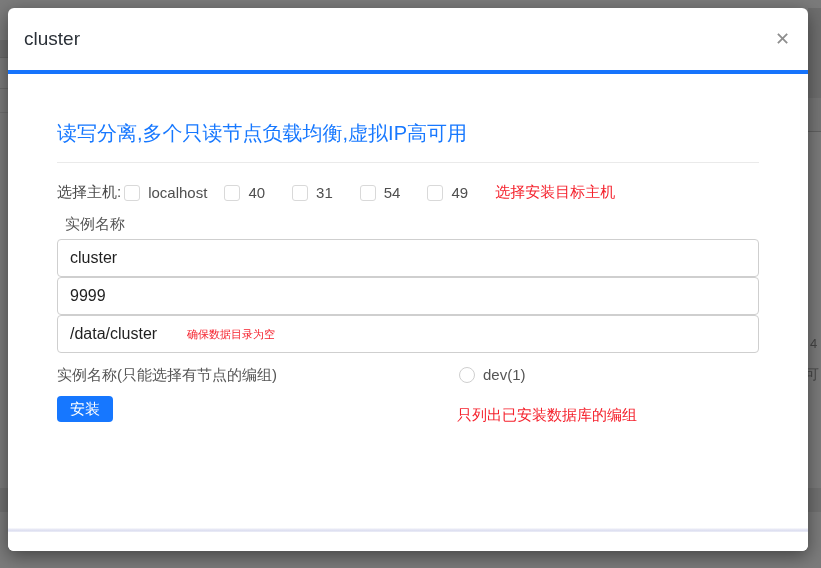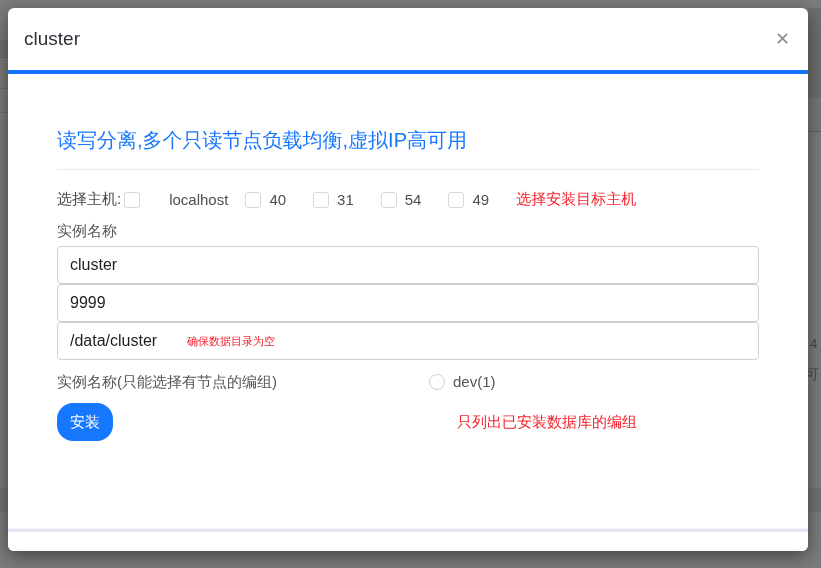--- a/index.html
+++ b/index.html
@@ -33,60 +33,60 @@
     display:flex; flex-direction:column;
   }
   .modal-header {
     flex:0 0 62px; display:flex; align-items:center; justify-content:space-between;
     padding:0 18px 0 16px;
   }
   .modal-title { font-size:19px; color:#2b3138; }
   .close-btn { font-size:18px; color:#8e8e8e; cursor:pointer; line-height:1; }
   .accent-bar { flex:0 0 4px; background:#1673fc; }
 
-  .modal-body { flex:1 1 auto; padding:8px 49px; position:relative; }
+  .modal-body { flex:1 1 auto; padding:1px 49px; position:relative; }
 
   .desc { margin:44px 0 0; font-size:20px; line-height:28px; color:#1778ff; font-weight:400; }
   .divider { border:none; border-top:1px solid #eaeaea; margin:15px 0 0; }
 
   .host-row { margin-top:20px; display:flex; align-items:center; font-size:15px; color:#4a4a4a; }
   .host-label { margin-right:3px; }
   .cb-item { display:flex; align-items:center; margin-right:27px; cursor:pointer; color:#4f4f4f; }
-  .cb-item.first { margin-right:17px;gap:21px; }
+  .cb-item.first { margin-right:17px; }
   .cb-box {
     width:14px; height:14px; border:1px solid #d9d9d9; border-radius:3px;
     background:#fff; display:inline-block; margin-right:8px; flex:0 0 auto;
   }
   .hint-red { color:#f5222d; font-size:15px; }
 
-  .field-label { font-size:15px; color:#565656; margin:8px 0 5px; line-height:20px; }
+  .field-label { font-size:15px; color:#565656; margin:8px 8px 5px; line-height:20px; }
   .field-label.first { margin-top:12px; }
   .text-input {
     width:100%; box-sizing:border-box; height:38px;
     border:1px solid #cfcfcf; border-radius:4px;
     padding:0 12px; font-size:16px; color:#1f1f1f; background:#fff;
     font-family:inherit; outline:none; display:block;
   }
   .input-wrap { position:relative; }
   .input-hint {
     position:absolute; left:130px; top:50%; transform:translateY(-50%);
     color:#f5222d; font-size:11px; pointer-events:none; white-space:nowrap;
   }
 
   .bind-row { position:relative; margin-top:13px; height:20px; font-size:15px; color:#565656; }
-  .radio-item { position:absolute; left:372px; top:0; display:flex; align-items:center; color:#555; cursor:pointer; }
+  .radio-item { position:absolute; left:402px; top:0; display:flex; align-items:center; color:#555; cursor:pointer; }
   .radio-circle {
     width:14px; height:14px; border:1px solid #cfcfcf; border-radius:50%;
     background:#fff; margin-right:8px; flex:0 0 auto;
   }
 
   .action-row { position:relative; margin-top:10px; height:40px; }
   .btn-primary {
-    background:#1677ff; color:#fff; border:none; border-radius:16px;
-    height:38px; padding:0 13px; font-size:15px; cursor:pointer; font-family:inherit;
+    background:#1677ff; color:#fff; border:none; border-radius:4px;
+    height:26px; padding:0 13px; font-size:15px; cursor:pointer; font-family:inherit;
   }
   .group-hint { position:absolute; left:400px; top:10px; color:#f5222d; font-size:15px; white-space:nowrap; }
 
   .footer-divider { flex:0 0 4px; background:linear-gradient(to bottom,#fbfbfd,#dcdef0 55%,#ecedf7); }
   .modal-footer { flex:0 0 19px; background:#fff; }
 </style>
 </head>
 <body>
 
 <div class="bg-strip left">

